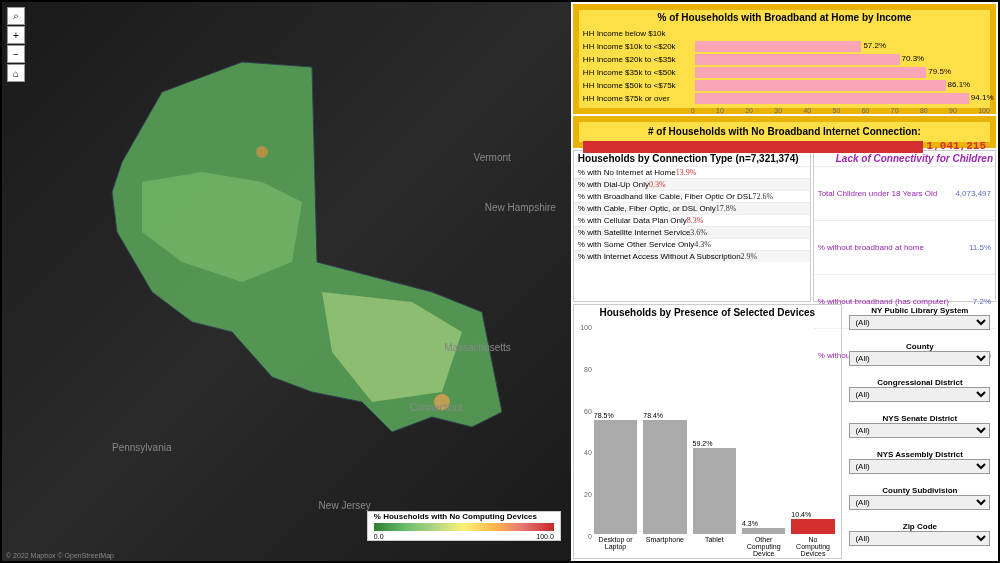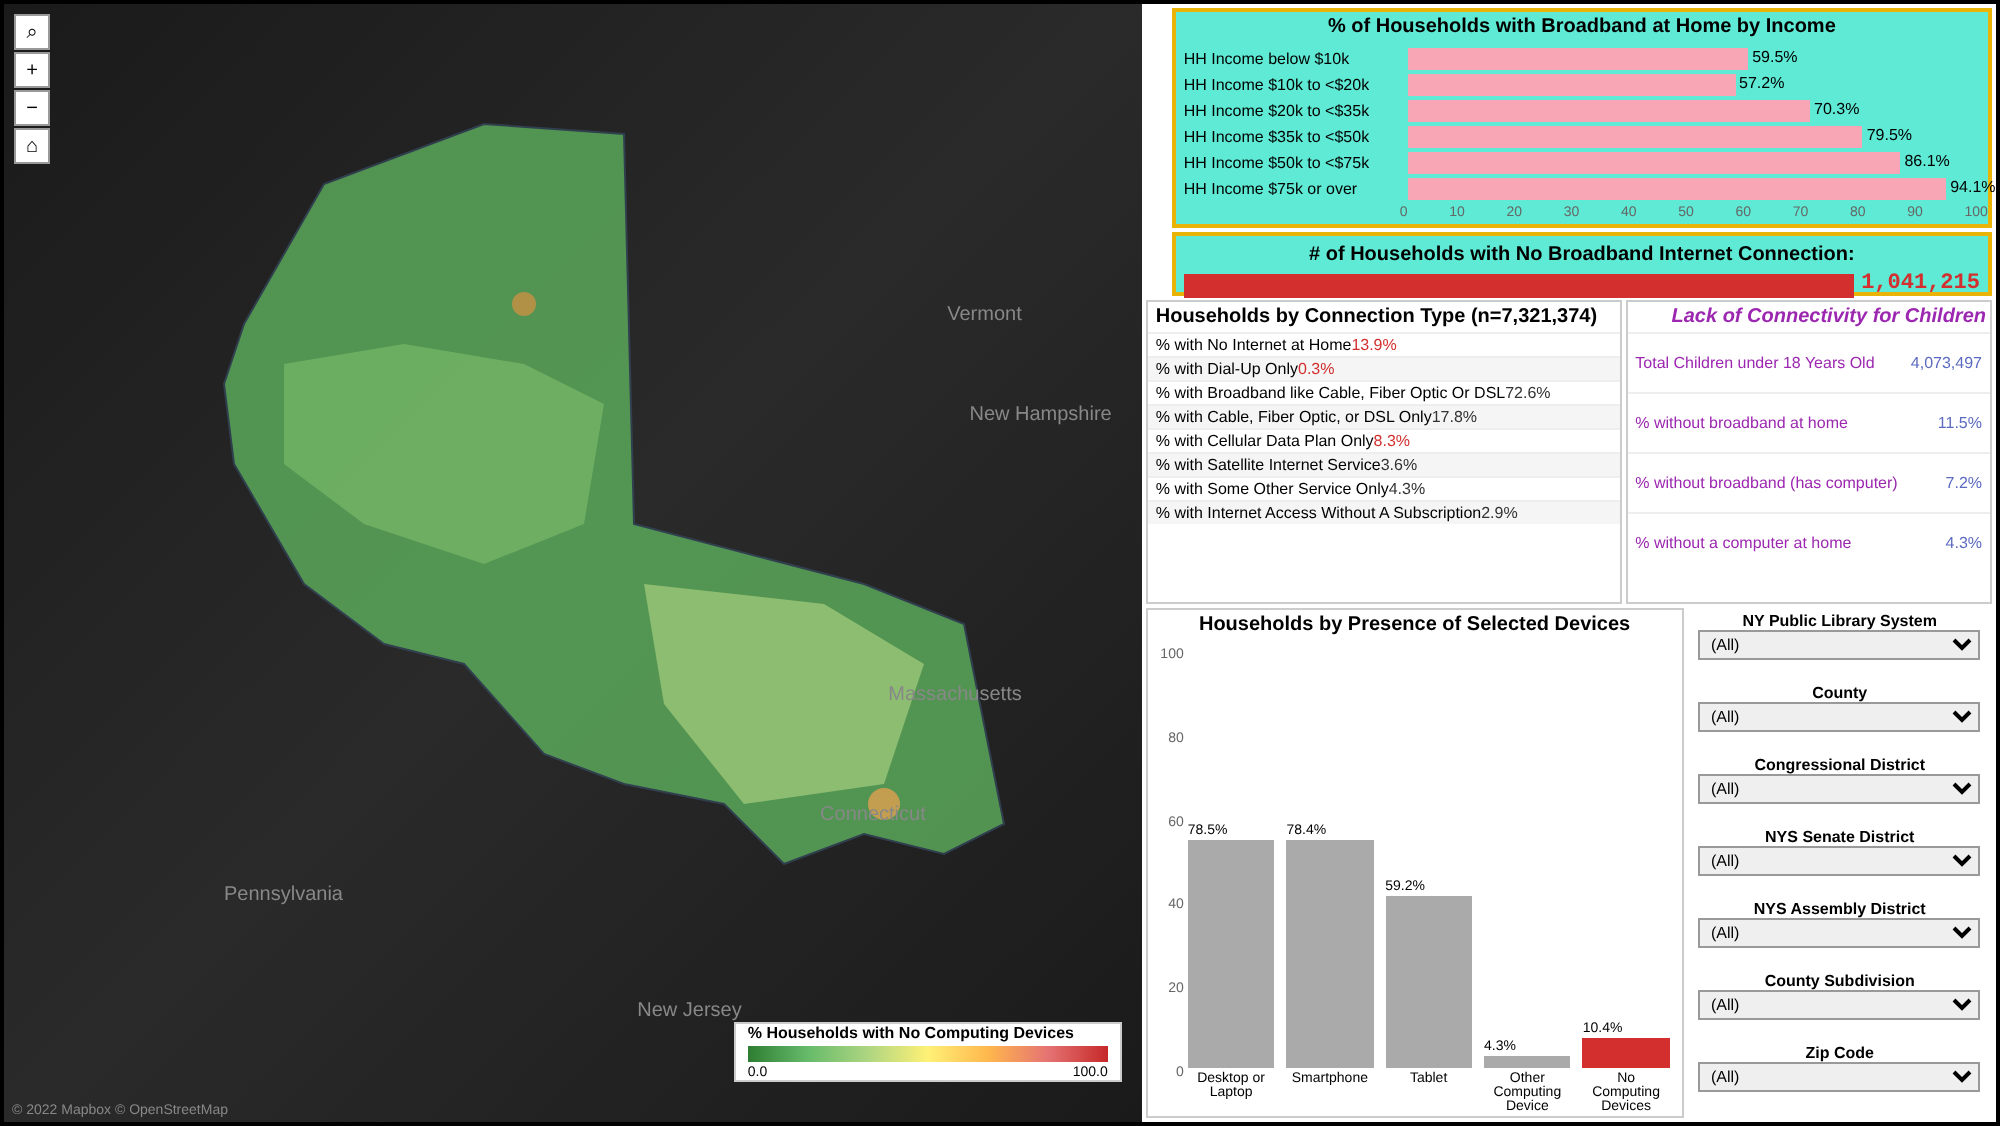--- a/index.html
+++ b/index.html
@@ -10,43 +10,43 @@
 .map-controls { position: absolute; top: 5px; left: 5px; z-index: 10; }
 .map-btn { width: 18px; height: 18px; background: #fff; border: 1px solid #999; display: flex; align-items: center; justify-content: center; font-size: 10px; cursor: pointer; margin-bottom: 1px; }
 .map-state { position: absolute; top: 30px; left: 60px; width: 460px; height: 440px; }
 .map-label { position: absolute; color: #888; font-size: 10px; }
 .map-legend { position: absolute; bottom: 20px; right: 10px; background: #fff; padding: 0 6px; font-size: 8px; border: 1px solid #ccc; }
 .legend-title { font-weight: bold; margin-bottom: 2px; }
 .legend-gradient { width: 180px; height: 8px; background: linear-gradient(to right, #2e7d32, #66bb6a, #aed581, #fff176, #ffb74d, #e57373, #c62828); margin: 2px 0; }
 .legend-labels { display: flex; justify-content: space-between; font-size: 7px; }
 .map-attrib { position: absolute; bottom: 2px; left: 4px; color: #888; font-size: 7px; }
 .right-panel { width: 428px; height: 100%; display: flex; flex-direction: column; padding: 2px; gap: 2px; }
-.section { border: 2px solid #eab308; background: #5eead4; margin-left: 13px; }
+.section { border: 6px solid #eab308; background: #fde047; }
 .section-title { text-align: center; font-weight: bold; font-size: 10px; padding: 2px; }
 .income-chart { height: 110px; }
 .income-bars { padding: 2px 4px; }
 .income-row { display: flex; align-items: center; height: 13px; gap: 2px; }
 .income-label { width: 110px; font-size: 8px; text-align: left; }
 .income-bar-wrap { flex: 1; position: relative; height: 11px; }
 .income-bar { height: 100%; background: #f8a5b5; }
 .income-val { position: absolute; left: calc(100% + 2px); top: 0; font-size: 8px; }
 .income-axis { display: flex; justify-content: space-between; padding-left: 112px; font-size: 7px; color: #666; }
 .nobroadband { height: 32px; padding: 2px 4px; }
 .nobb-bar { height: 12px; background: #d32f2f; margin-top: 2px; position: relative; }
 .nobb-val { color: #d32f2f; font-weight: bold; font-size: 11px; text-align: right; font-family: Liberation Mono, monospace; }
 .mid-row { display: flex; gap: 2px; height: 152px; }
 .conn-panel { flex: 1.3; border: 1px solid #ccc; }
 .conn-title { font-weight: bold; font-size: 10px; padding: 2px 4px; }
 .conn-row { display: flex; padding: 1px 4px; font-size: 8px; border-top: 1px solid #eee; }
 .conn-row:nth-child(even) { background: #f5f5f5; }
-.conn-val { color: #333; }
+.conn-val { color: #333; font-family: Liberation Serif, serif; }
 .conn-val.red { color: #d32f2f; }
 .children-panel { flex: 1; border: 1px solid #ccc; }
 .children-title { color: #9c27b0; font-weight: bold; text-align: right; font-size: 10px; padding: 2px; font-style: italic; }
-.child-row { display: flex; justify-content: space-between; padding: 10px 4px; font-size: 8px; border-top: 1px solid #eee; }
+.child-row { display: flex; justify-content: space-between; padding: 22px 4px; font-size: 8px; border-top: 1px solid #eee; }
 .child-label { color: #9c27b0; }
 .child-val { color: #5c6bc0; }
 .bottom-row { display: flex; gap: 2px; flex: 1; }
 .devices-panel { flex: 1.8; border: 1px solid #ccc; display: flex; flex-direction: column; }
 .dev-chart { flex: 1; display: flex; align-items: flex-end; padding: 4px 6px 2px 20px; position: relative; gap: 6px; }
 .dev-yaxis { position: absolute; left: 2px; top: 4px; bottom: 18px; width: 16px; display: flex; flex-direction: column; justify-content: space-between; font-size: 7px; text-align: right; color: #666; }
 .dev-bar-wrap { flex: 1; display: flex; flex-direction: column; align-items: center; height: 100%; }
 .dev-bar-val { font-size: 7px; margin-bottom: 1px; }
 .dev-bar { width: 100%; background: #aaa; }
 .dev-bar.red { background: #d32f2f; }
@@ -93,24 +93,20 @@
     </div>
   </div>
 
   <div class="right-panel">
 
     <div class="section income-chart">
       <div class="section-title">% of Households with Broadband at Home by Income</div>
       <div class="income-bars" id="income-bars">
           <div class="income-row">
             <div class="income-label">HH Income below $10k</div>
-    <div class="income-bar-wrap">
-              <div class="income-bar" style="width:59.5%"></div>
-              <span class="income-val" style="left:calc(59.5% + 2px)">59.5%</span>
-            </div>
           </div>
           <div class="income-row">
             <div class="income-label">HH Income $10k to &lt;$20k</div>
     <div class="income-bar-wrap">
               <div class="income-bar" style="width:57.2%"></div>
               <span class="income-val" style="left:calc(57.2% + 2px)">57.2%</span>
             </div>
           </div>
           <div class="income-row">
             <div class="income-label">HH Income $20k to &lt;$35k</div>

